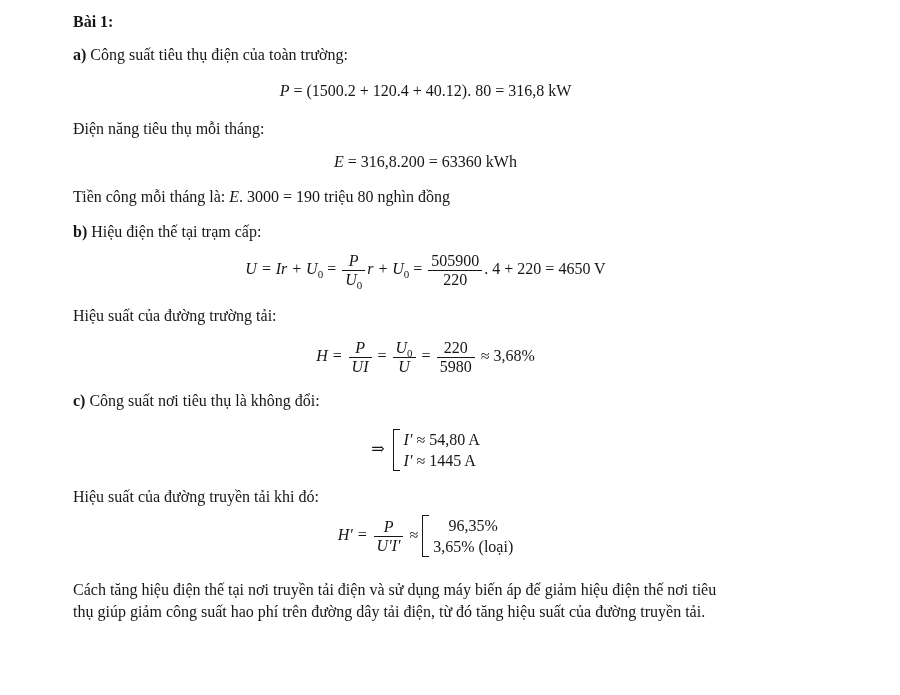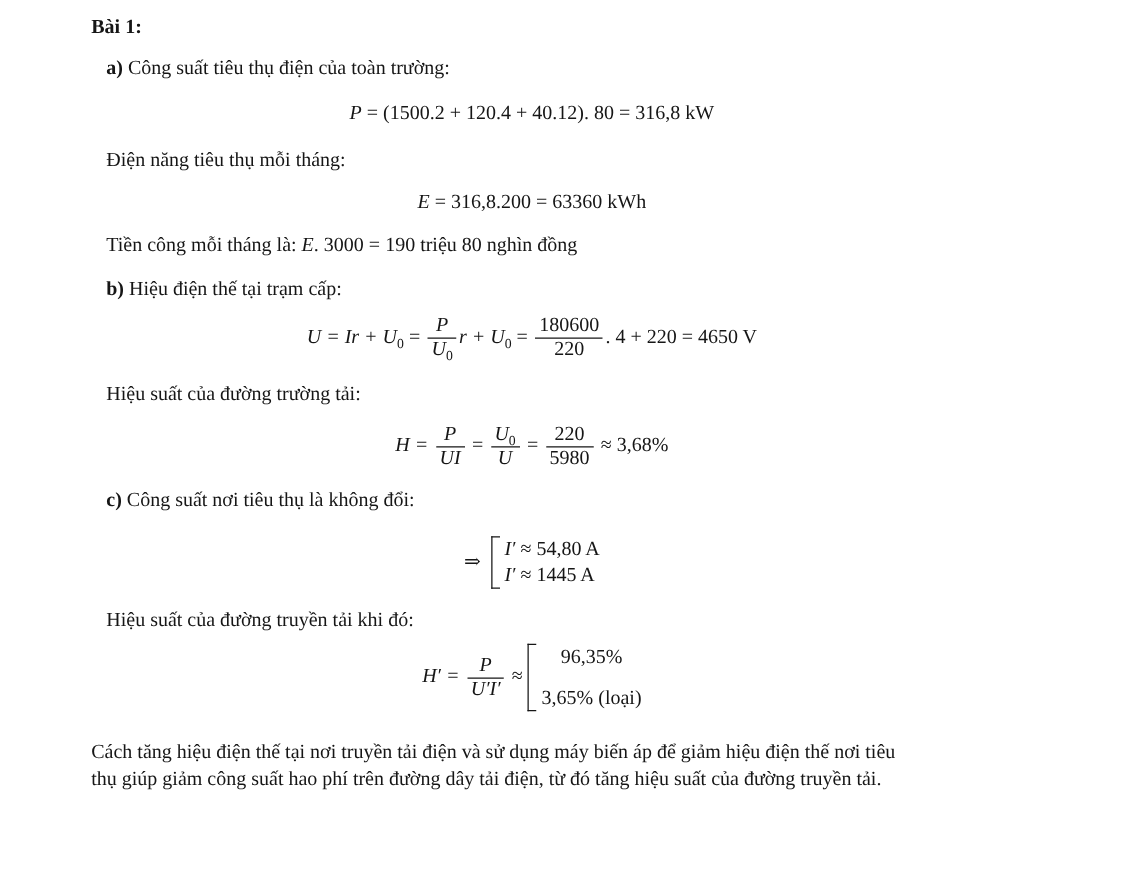--- a/index.html
+++ b/index.html
@@ -5,34 +5,34 @@
   * { box-sizing: border-box; }
   html, body { margin: 0; padding: 0; }
   body {
     width: 900px; height: 695px; overflow: hidden;
     background: #ffffff; color: #161616;
     font-family: "Liberation Serif", "DejaVu Serif", serif;
     font-size: 16px;
   }
   .page { padding: 12px 122px 0 73px; }
   .title { font-weight: bold; margin: 0 0 14px 0; line-height: 19px; }
-  .para { margin: 12px; line-height: 19px; }
+  .para { margin: 0; line-height: 19px; }
   .blabel { font-weight: bold; }
   .it { font-style: italic; }
   sub { font-size: 11px; line-height: 0; }
   sup { font-size: 11px; line-height: 0; }
   .math { text-align: center; line-height: 20px; margin: 0; }
   .frac { display: inline-block; vertical-align: middle; text-align: center; margin: 0 2px; }
   .frac .num, .frac .den { display: block; line-height: 18px; padding: 0 3px; }
   .frac .den { border-top: 1.3px solid #161616; }
   .cases { display: inline-flex; align-items: center; vertical-align: middle; font-family: Liberation Serif, serif; }
   .bracket { align-self: stretch; width: 7px; border-left: 1.6px solid #161616;
              border-top: 1.6px solid #161616; border-bottom: 1.6px solid #161616; }
   .rows { display: flex; flex-direction: column; padding-left: 4px; }
-  .rows.centered { align-items: center; gap: 12px; }
+  .rows.centered { align-items: center; }
   .row { line-height: 21px; text-align: left; }
   .arrow { margin-right: 8px; }
   .conclusion { margin: 0; line-height: 22px; max-width: 648px; font-family: Liberation Serif, serif; }
   .mb9{margin-bottom:9px}.mb11{margin-bottom:11px}
   .mb14{margin-bottom:14px}.mb15{margin-bottom:15px}.mb16{margin-bottom:16px}
   .mb17{margin-bottom:17px}.mb18{margin-bottom:18px}.mb19{margin-bottom:19px}
   .mb22{margin-bottom:22px}
 </style>
 </head>
 <body>
@@ -46,21 +46,21 @@
   <div class="math mb18"><span class="it">P</span><span> = (1500.2 + 120.4 + 40.12). 80 = 316,8 kW</span></div>
 
   <p class="para mb14">Điện năng tiêu thụ mỗi tháng:</p>
 
   <div class="math mb15"><span class="it">E</span><span> = 316,8.200 = 63360 kWh</span></div>
 
   <p class="para mb16"><span>Tiền công mỗi tháng là: </span><span class="it">E</span><span>. 3000 = 190</span><span> triệu 80 nghìn đồng</span></p>
 
   <p class="para mb11"><span class="blabel">b)</span><span> Hiệu điện thế tại trạm cấp:</span></p>
 
-  <div class="math mb17"><span class="it">U = Ir + U</span><sub>0</sub><span> = </span><span class="frac"><span class="num it">P</span><span class="den"><span class="it">U</span><sub>0</sub></span></span><span class="it">r + U</span><sub>0</sub><span> = </span><span class="frac"><span class="num">180600</span><span class="den">220</span></span><span>. 4 + 220 = 4650 V</span></div>
+  <div class="math mb17"><span class="it">U = Ir + U</span><sub>0</sub><span> = </span><span class="frac"><span class="num it">P</span><span class="den"><span class="it">U</span><sub>0</sub></span></span><span class="it">r + U</span><sub>0</sub><span> = </span><span class="frac"><span class="num">505900</span><span class="den">220</span></span><span>. 4 + 220 = 4650 V</span></div>
 
   <p class="para mb14">Hiệu suất của đường trường tải:</p>
 
   <div class="math mb15"><span class="it">H = </span><span class="frac"><span class="num it">P</span><span class="den it">UI</span></span><span> = </span><span class="frac"><span class="num"><span class="it">U</span><sub>0</sub></span><span class="den it">U</span></span><span> = </span><span class="frac"><span class="num">220</span><span class="den">5980</span></span><span> ≈ 3,68%</span></div>
 
   <p class="para mb19"><span class="blabel">c)</span><span> Công suất nơi tiêu thụ là không đổi:</span></p>
 
 
   <div class="math mb16"><span class="arrow">⇒</span><span class="cases">
         <span class="bracket"></span>

